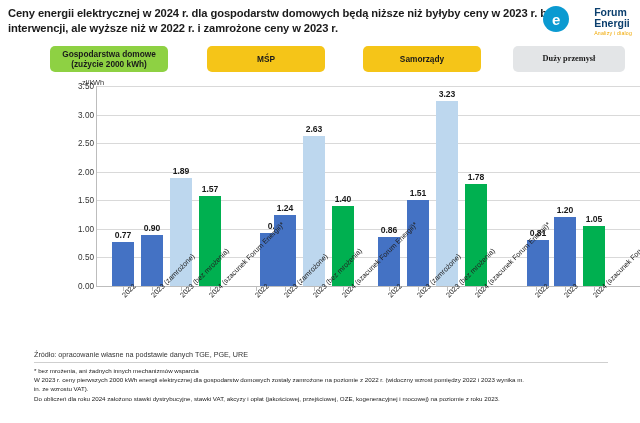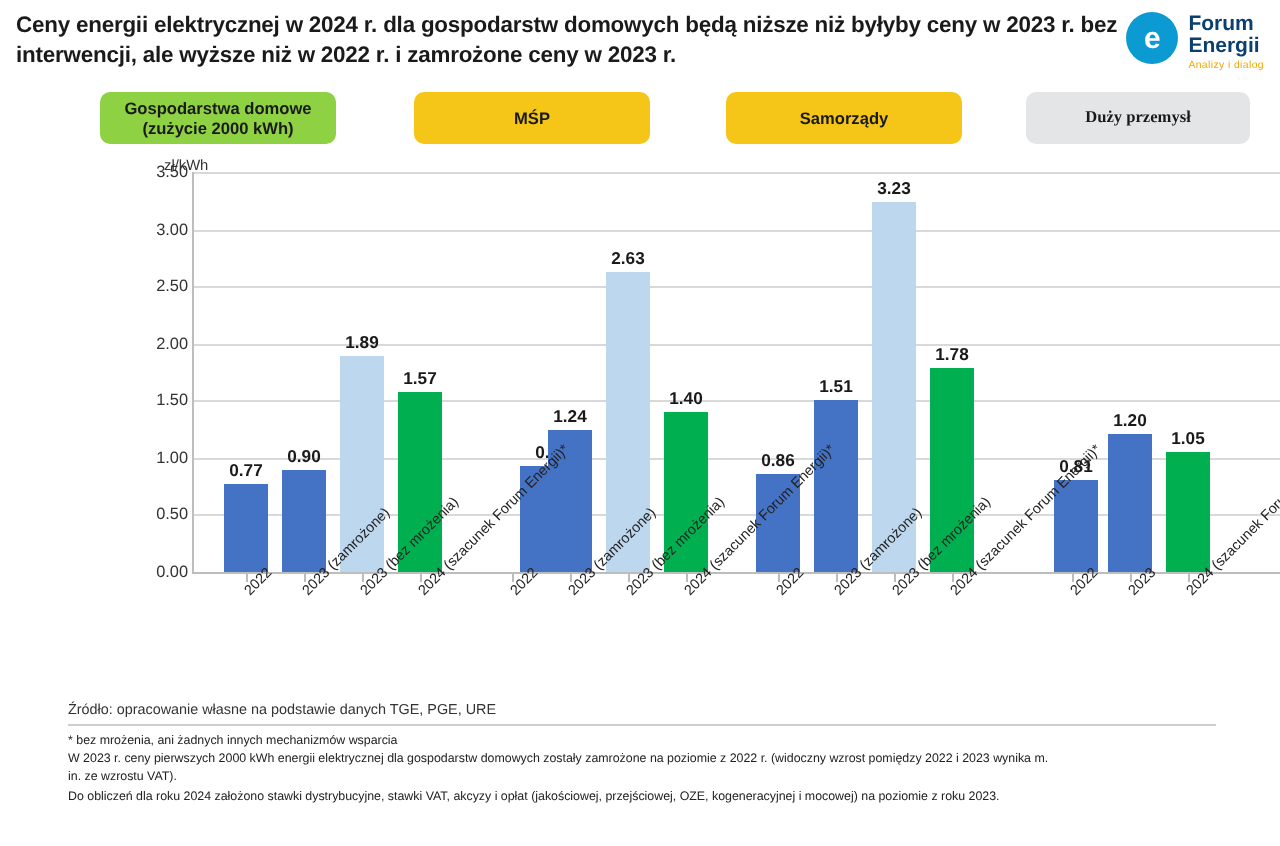--- a/index.html
+++ b/index.html
@@ -37,21 +37,21 @@
   }
   .logo-mark {
     width: 26px; height: 26px;
     border-radius: 50%;
     background: #0b9ad1;
     color: #fff;
     display: flex; align-items: center; justify-content: center;
     font-size: 15px; font-weight: 700;
     font-family: "Liberation Sans", sans-serif;
   }
-  .logo-text { line-height: 1.05; padding-top: 1px; }
+  .logo-text { line-height: 1.05; padding-top: 1px; margin-left: 20px; }
   .logo-text .l1 { font-size: 10.5px; font-weight: 700; color: #0b3f6e; }
   .logo-text .l2 { font-size: 10.5px; font-weight: 700; color: #0b3f6e; }
   .logo-text .l3 { font-size: 5.2px; color: #f0a800; letter-spacing: .2px; margin-top: 2px;}
 
   
   .banners {
     position: absolute;
     top: 46px; left: 0; width: 640px; height: 26px;
   }
   .banner {

